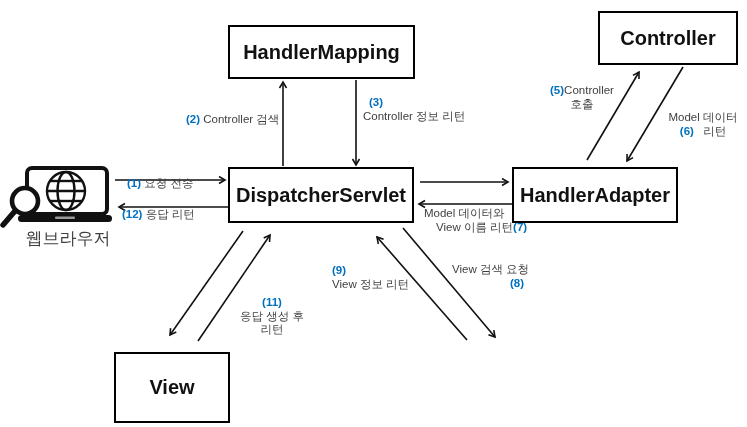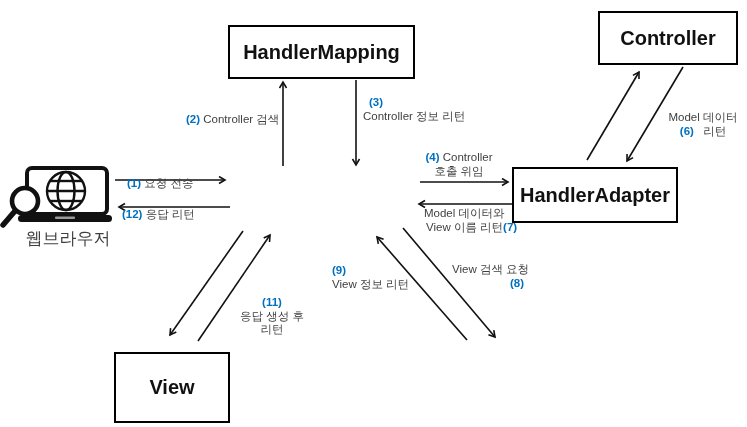--- a/index.html
+++ b/index.html
@@ -74,20 +74,23 @@
     </g>
   </svg>
   <div class="browser-caption">웹브라우저</div>
 
   <div class="box box-handler-mapping">
     <span>HandlerMapping</span>
   </div>
   <div class="box box-controller">
     <span>Controller</span>
   </div>
+  <div class="box box-dispatcher">
+    <span>DispatcherServlet</span>
+  </div>
   <div class="box box-adapter">
     <span>HandlerAdapter</span>
   </div>
   <div class="box box-view">
     <span>View</span>
   </div>
 
   <div class="lbl" style="left:127px;top:177px;">
     <span class="num">(1)</span>
     <span>요청 전송</span>
@@ -101,31 +104,30 @@
   <div class="lbl" style="left:186px;top:113px;">
     <span class="num">(2)</span>
     <span>Controller 검색</span>
   </div>
 
   <div class="lbl" style="left:363px;top:96px;">
     <div><span class="num" style="margin-left:6px;">(3)</span></div>
     <div>Controller 정보 리턴</div>
   </div>
 
-  <div class="lbl center" style="left:422px;top:151px;width:74px;">
-    <div><span class="num">(4)</span>
-      <span>Controller</span></div>
-    <div>호출 위임</div>
-  </div>
 
   <div class="lbl" style="left:424px;top:207px;">
     <div>Model 데이터와</div>
-    <div><span style="margin-left:2px;">View 이름 리턴</span><span class="num">(7)</span></div>
+    <div><span style="margin-left:12px;">View 이름 리턴</span><span class="num">(7)</span></div>
   </div>
 
+  <div class="lbl center" style="left:548px;top:84px;width:68px;">
+    <div><span class="num">(5)</span><span>Controller</span></div>
+    <div>호출</div>
+  </div>
 
   <div class="lbl center" style="left:666px;top:111px;width:74px;">
     <div>Model 데이터</div>
     <div><span class="num">(6)</span>
       <span style="margin-left:6px;">리턴</span></div>
   </div>
 
 
   <div class="lbl center" style="left:240px;top:264px;width:64px;margin-top:32px;">
     <div><span class="num">(11)</span></div>

